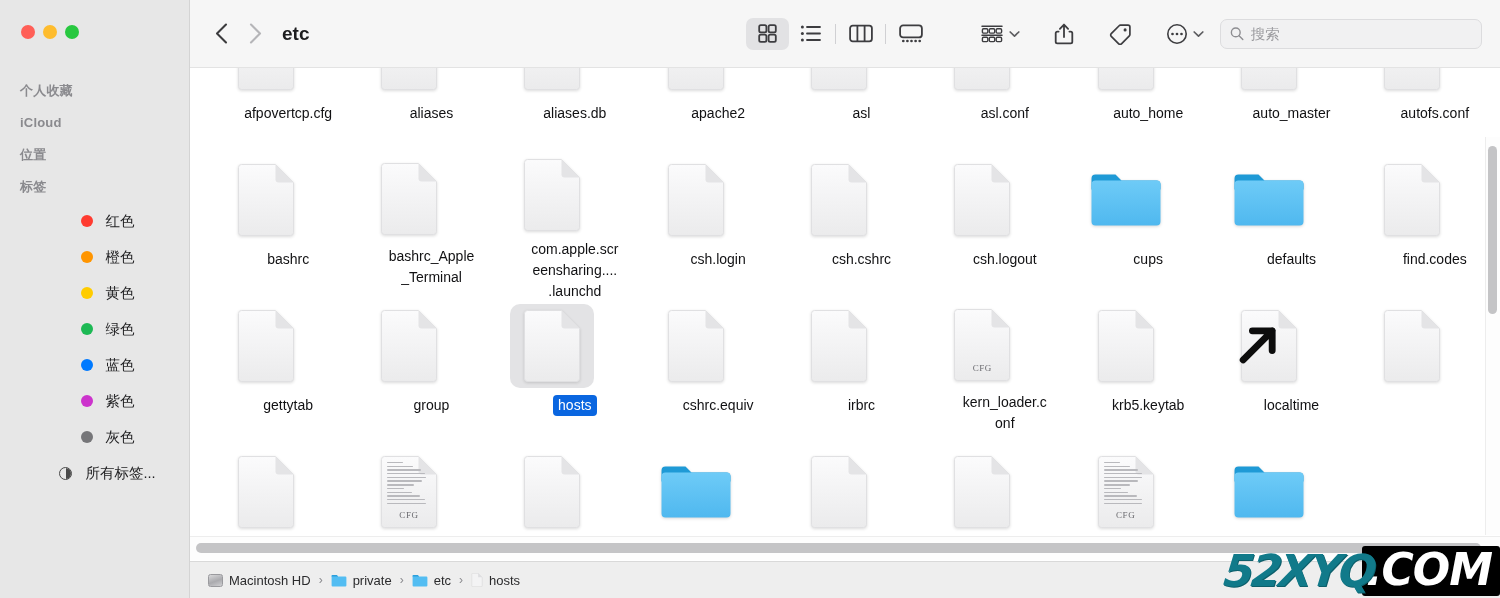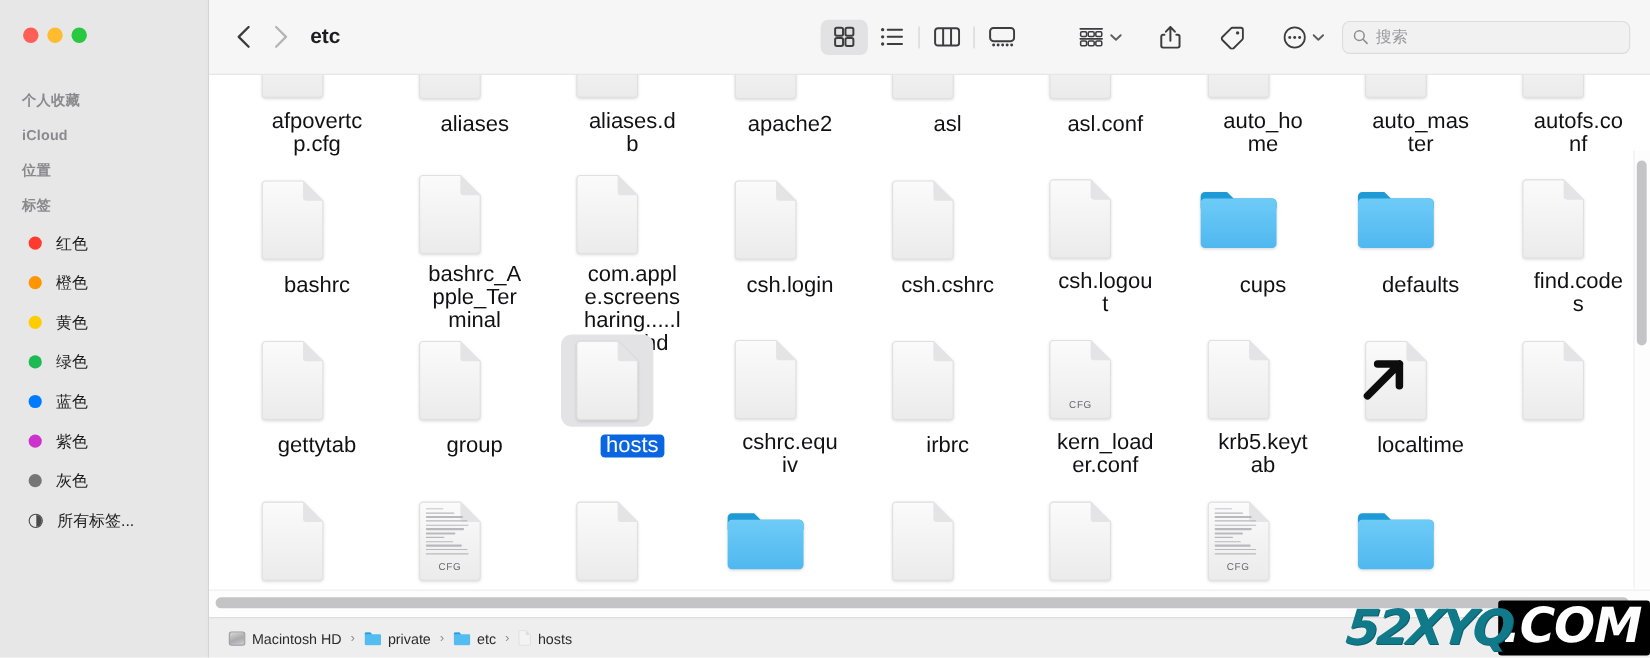--- a/index.html
+++ b/index.html
@@ -59,20 +59,21 @@
   .sb-section.first { margin-top: 36px; }
 
   .sb-item {
     display: flex;
     align-items: center;
     height: 36px;
     padding-left: 26px;
     gap: 13px;
     font-size: 14.5px;
     color: #1d1d1f;
+    justify-content: center;
   }
   .dot {
     width: 12px; height: 12px;
     border-radius: 50%;
     flex: 0 0 12px;
     display: block;
   }
   .alltags-glyph {
     width: 13px; height: 13px;
     border-radius: 50%;
@@ -221,21 +222,21 @@
     height: 84px;
     display: flex;
     align-items: center;
     justify-content: center;
     border-radius: 10px;
   }
   .cell.selected .icon-wrap { background: #e3e3e5; }
 
   .label {
     margin-top: 7px;
-    font-size: 20px;
+    font-size: 14px;
     line-height: 21px;
     color: #111113;
     text-align: center;
     max-width: 128px;
     word-break: break-word;
     padding: 0 5px;
     border-radius: 4px;
     margin-left: 45px;
   }
   .cell.selected .label {
@@ -251,21 +252,21 @@
   }
   .doc svg { display: block; width: 58px; height: 74px; }
   .badge {
     position: absolute;
     bottom: 9px;
     left: 0; right: 0;
     text-align: center;
     font-size: 9px;
     letter-spacing: .6px;
     color: #6b6b70;
-    font-family: Liberation Sans, sans-serif;
+    font-family: Liberation Serif, serif;
   }
   .alias-arrow {
     position: absolute;
     left: -10px;
     bottom: 2px;
     width: 22px; height: 22px;
     color: #111;
   }
   .preview-lines {
     position: absolute;

